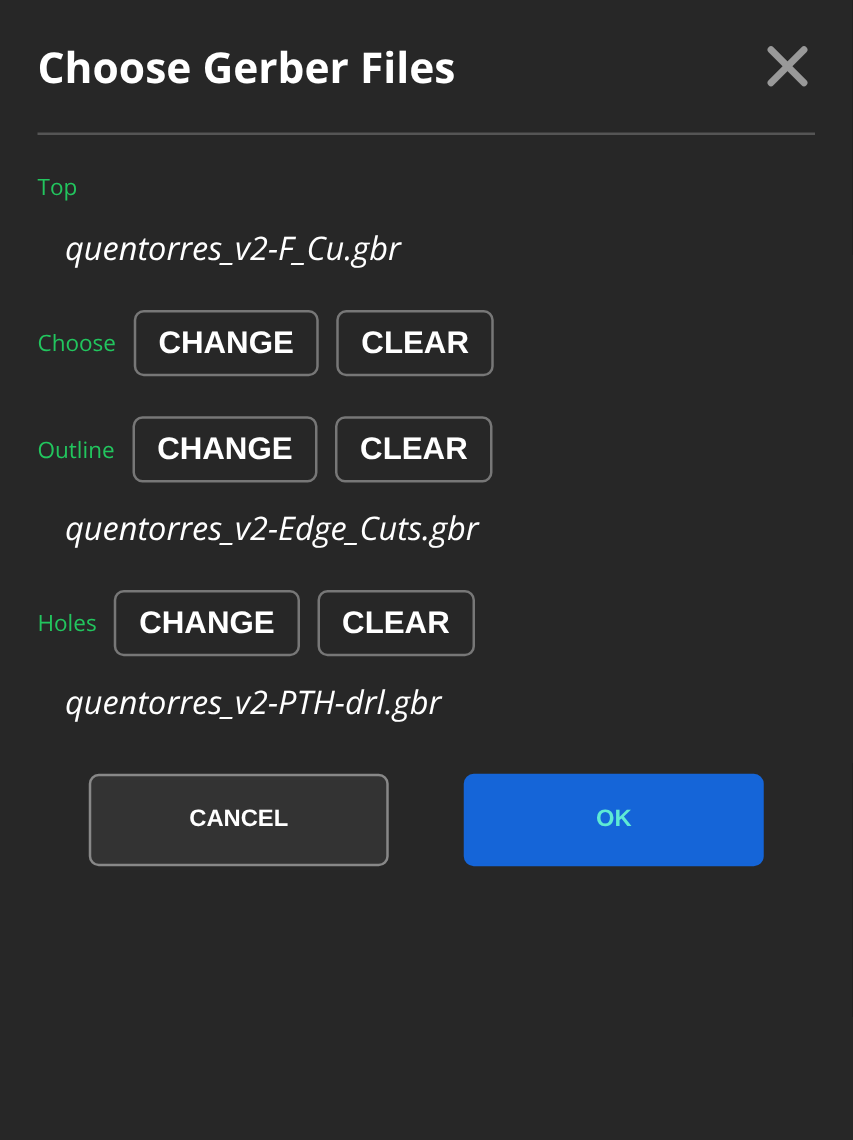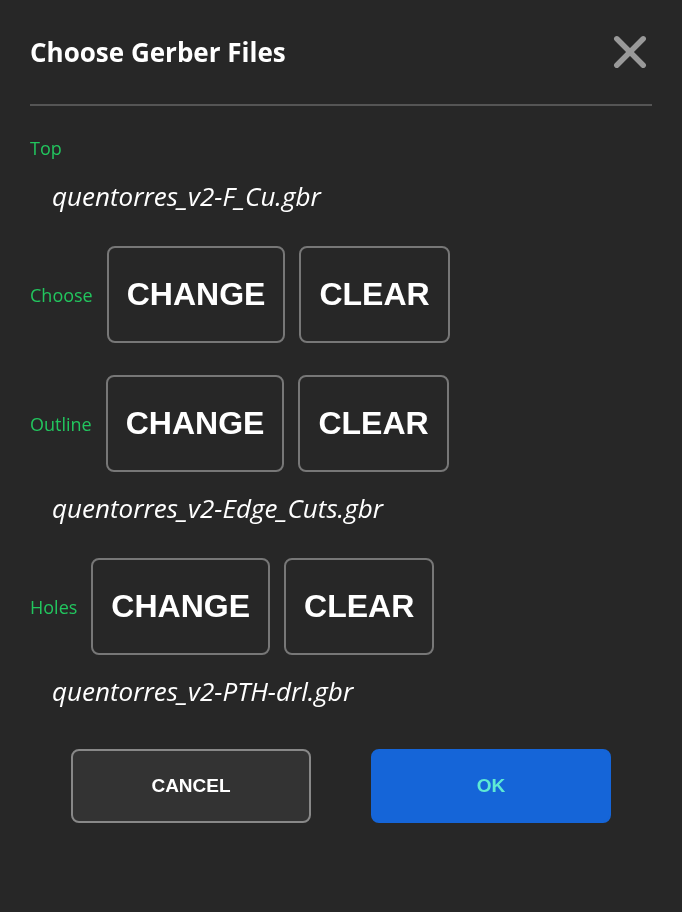--- a/index.html
+++ b/index.html
@@ -23,21 +23,21 @@
     }
     .dialog-header {
       display: flex;
       justify-content: space-between;
       align-items: center;
       padding-bottom: 30px;
       border-bottom: 2px solid #555;
       margin-bottom: 30px;
     }
     .dialog-title {
-      font-size: 26px;
+      font-size: 34px;
       font-weight: 700;
       color: #fff;
     }
     .close-btn {
       cursor: pointer;
       color: #999;
       display: flex;
       align-items: center;
       justify-content: center;
     }
@@ -54,23 +54,23 @@
       display: flex;
       align-items: center;
       gap: 14px;
       margin-bottom: 18px;
     }
     .section-label {
       font-size: 18px;
       color: #22c55e;
     }
     .btn {
-      font-size: 32px;
+      font-size: 25px;
       font-weight: 700;
-      padding: 28px 18px;
+      padding: 10px 18px;
       border: 2px solid #777;
       background: transparent;
       color: #fff;
       border-radius: 8px;
       cursor: pointer;
     }
     .file-value {
       font-size: 26px;
       color: #fff;
       padding-left: 22px;

